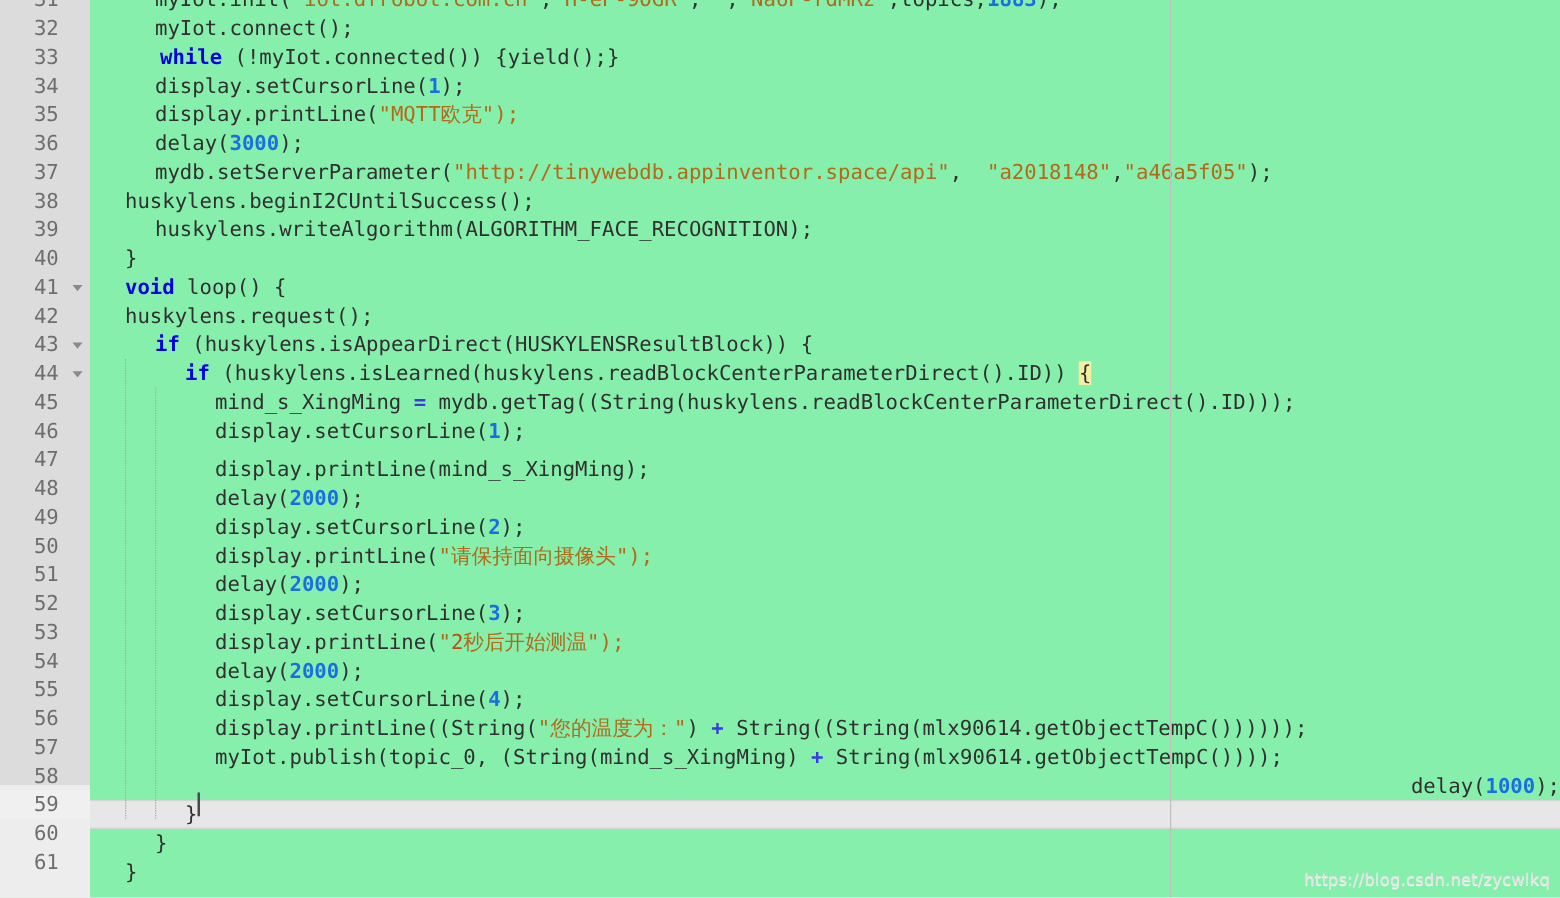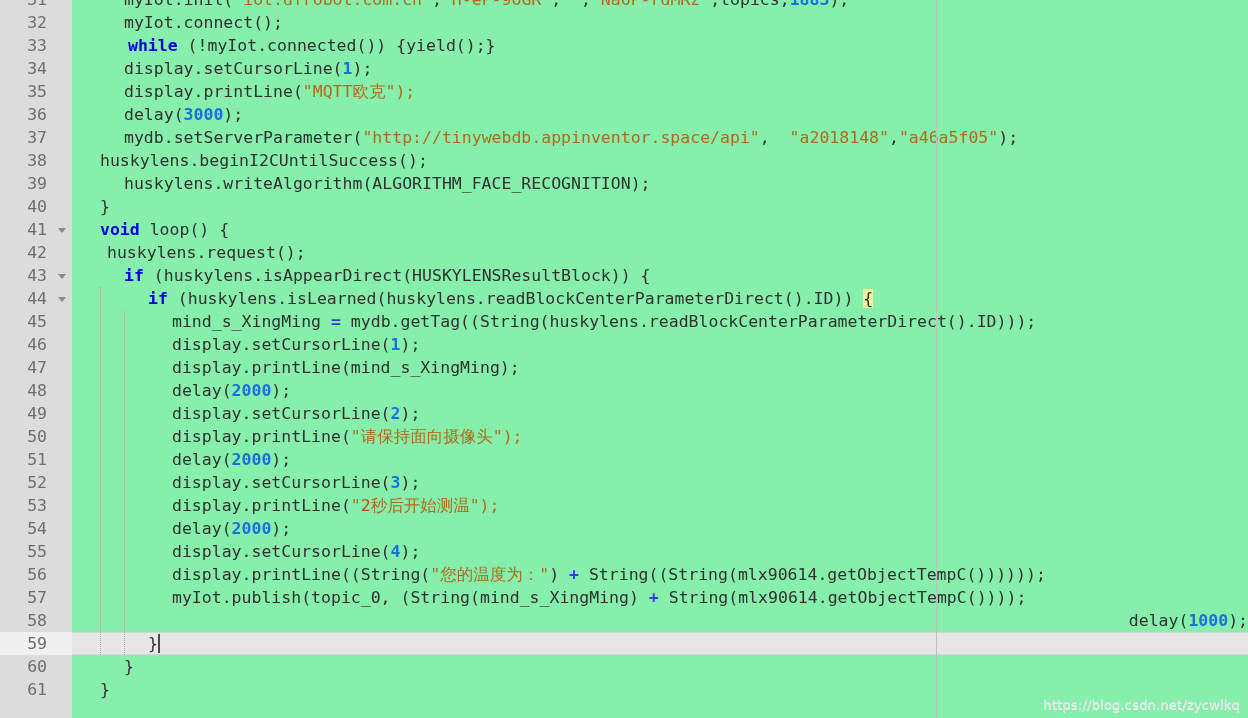--- a/index.html
+++ b/index.html
@@ -20,21 +20,21 @@
     height: 718px;
     background: #ededed;
     overflow: hidden;
   }
 
   
   #gutter {
     position: absolute;
     left: 0; top: 0;
     width: 72px;
-    height: 718px;
+    height: 628px;
     background: #dcdcdc;
     z-index: 2;
   }
   #gutter-lines {
     position: absolute;
     left: 0;
     top: -12px;
     width: 72px;
   }
   .gutter-row {
@@ -264,26 +264,26 @@
         <div class="code-row" style="padding-left: 52px;"><span class="plain">myIot.connect();</span></div>
         <div class="code-row" style="padding-left: 56px;"><span class="kw">while</span><span class="plain"> (!myIot.connected()) {yield();}</span></div>
         <div class="code-row" style="padding-left: 52px;"><span class="plain">display.setCursorLine(</span><span class="num">1</span><span class="plain">);</span></div>
         <div class="code-row" style="padding-left: 52px;"><span class="plain">display.printLine(</span><span class="str">"MQTT</span><span class="str cjk">欧克</span><span class="str">");</span></div>
         <div class="code-row" style="padding-left: 52px;"><span class="plain">delay(</span><span class="num">3000</span><span class="plain">);</span></div>
         <div class="code-row" style="padding-left: 52px;"><span class="plain">mydb.setServerParameter(</span><span class="str">"http://tinywebdb.appinventor.space/api"</span><span class="plain">,  </span><span class="str">"a2018148"</span><span class="plain">,</span><span class="str">"a46a5f05"</span><span class="plain">);</span></div>
         <div class="code-row" style=""><span class="plain">huskylens.beginI2CUntilSuccess();</span></div>
         <div class="code-row" style="padding-left: 52px;"><span class="plain">huskylens.writeAlgorithm(ALGORITHM_FACE_RECOGNITION);</span></div>
         <div class="code-row" style="padding-left: 28px;"><span class="plain">}</span></div>
         <div class="code-row" style="padding-left: 28px;"><span class="kw">void</span><span class="plain"> loop() {</span></div>
-        <div class="code-row" style=" margin-left: 7px;"><span class="plain">huskylens.request();</span></div>
+        <div class="code-row" style=""><span class="plain">huskylens.request();</span></div>
         <div class="code-row" style="padding-left: 52px;"><span class="kw">if</span><span class="plain"> (huskylens.isAppearDirect(HUSKYLENSResultBlock)) {</span></div>
         <div class="code-row" style="padding-left: 76px;"><span class="kw">if</span><span class="plain"> (huskylens.isLearned(huskylens.readBlockCenterParameterDirect().ID)) </span><span class="brkt">{</span></div>
         <div class="code-row" style="padding-left: 100px;"><span class="plain">mind_s_XingMing </span><span class="op">=</span><span class="plain"> mydb.getTag((String(huskylens.readBlockCenterParameterDirect().ID)));</span></div>
         <div class="code-row" style="padding-left: 100px;"><span class="plain">display.setCursorLine(</span><span class="num">1</span><span class="plain">);</span></div>
-        <div class="code-row" style="padding-left: 100px;"><span class="plain">display.printLine(mind_s_XingMing);</span></div>
+        <div class="code-row" style="padding-left: 100px; margin-top: 8px;"><span class="plain">display.printLine(mind_s_XingMing);</span></div>
         <div class="code-row" style="padding-left: 100px;"><span class="plain">delay(</span><span class="num">2000</span><span class="plain">);</span></div>
         <div class="code-row" style="padding-left: 100px;"><span class="plain">display.setCursorLine(</span><span class="num">2</span><span class="plain">);</span></div>
         <div class="code-row" style="padding-left: 100px;"><span class="plain">display.printLine(</span><span class="str">"</span><span class="str cjk">请保持面向摄像头</span><span class="str">");</span></div>
         <div class="code-row" style="padding-left: 100px;"><span class="plain">delay(</span><span class="num">2000</span><span class="plain">);</span></div>
         <div class="code-row" style="padding-left: 100px;"><span class="plain">display.setCursorLine(</span><span class="num">3</span><span class="plain">);</span></div>
         <div class="code-row" style="padding-left: 100px;"><span class="plain">display.printLine(</span><span class="str">"</span><span class="strnum">2</span><span class="str cjk">秒后开始测温</span><span class="str">");</span></div>
         <div class="code-row" style="padding-left: 100px;"><span class="plain">delay(</span><span class="num">2000</span><span class="plain">);</span></div>
         <div class="code-row" style="padding-left: 100px;"><span class="plain">display.setCursorLine(</span><span class="num">4</span><span class="plain">);</span></div>
         <div class="code-row" style="padding-left: 100px;"><span class="plain">display.printLine((String(</span><span class="str">"</span><span class="str cjk">您的温度为：</span><span class="str">"</span><span class="plain">) </span><span class="op">+</span><span class="plain"> String((String(mlx90614.getObjectTempC()))))); </span></div>
         <div class="code-row" style="padding-left: 100px;"><span class="plain">myIot.publish(topic_0, (String(mind_s_XingMing) </span><span class="op">+</span><span class="plain"> String(mlx90614.getObjectTempC())));</span></div>

